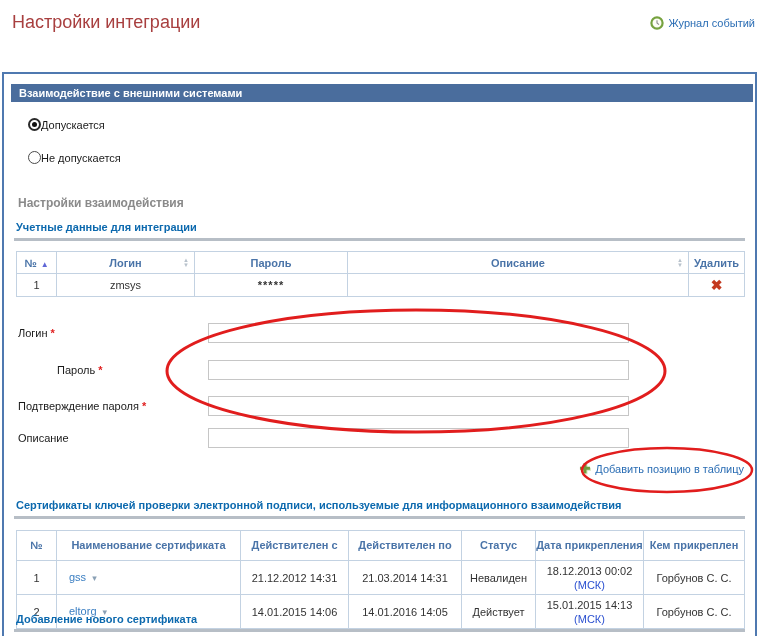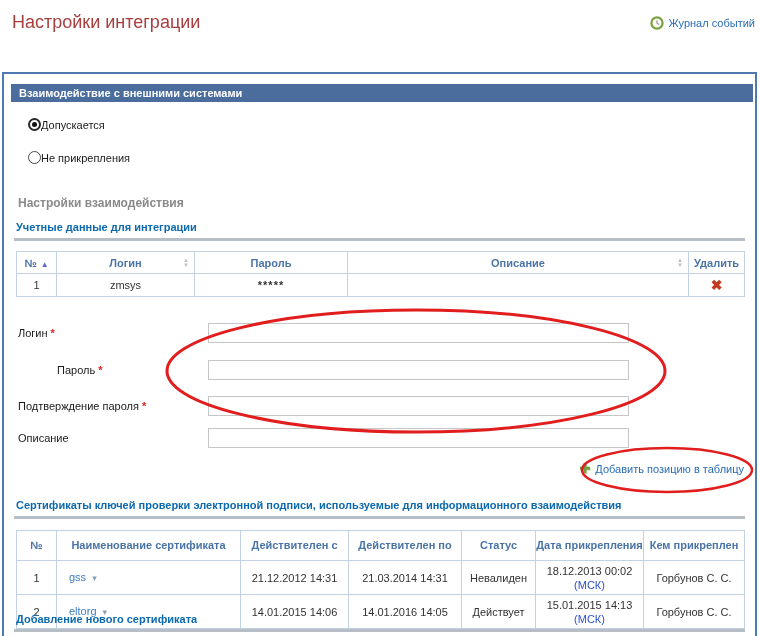--- a/index.html
+++ b/index.html
@@ -83,21 +83,21 @@
   <div class="abs panel"></div>
 
   <div class="abs bluebar">Взаимодействие с внешними системами</div>
 
   <div class="abs radio-row" style="top:118px;">
     <span class="radio selected"></span>
     <span>Допускается</span>
   </div>
   <div class="abs radio-row" style="top:151px;">
     <span class="radio"></span>
-    <span>Не прикрепления</span>
+    <span>Не допускается</span>
   </div>
 
   <div class="abs section-title" style="top:221px;">Учетные данные для интеграции</div>
 
   <div class="abs gray-heading">Настройки взаимодействия</div>
   <div class="abs section-rule" style="top:238px;"></div>
 
   <table class="abs tbl1" style="left:16px; top:251px; width:728px;">
     <colgroup>
         <col style="width:40px">

